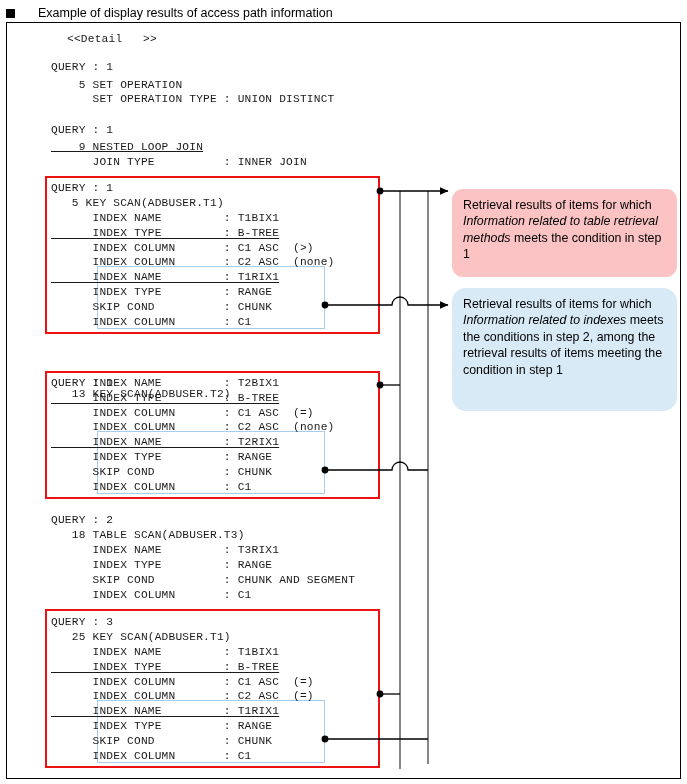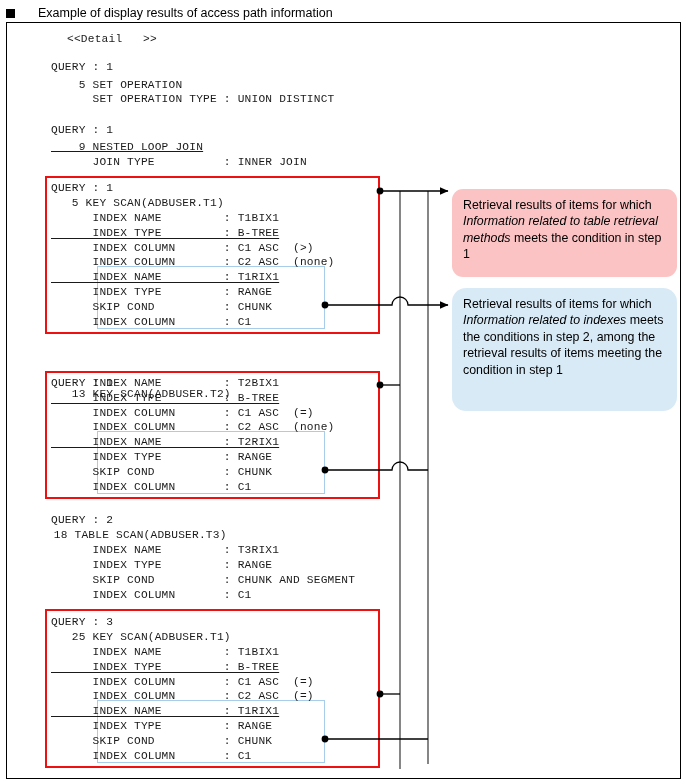--- a/index.html
+++ b/index.html
@@ -168,21 +168,21 @@
     <div class="code-line" style="left:51px; top:377px;">      INDEX NAME         : T2BIX1</div>
     <div class="code-line underline" style="left:51px; top:392px;">      INDEX TYPE         : B-TREE</div>
     <div class="code-line" style="left:51px; top:407px;">      INDEX COLUMN       : C1 ASC  (=)</div>
     <div class="code-line" style="left:51px; top:421px;">      INDEX COLUMN       : C2 ASC  (none)</div>
     <div class="code-line italic underline" style="left:51px; top:436px;">      INDEX NAME         : T2RIX1</div>
     <div class="code-line" style="left:51px; top:451px;">      INDEX TYPE         : RANGE</div>
     <div class="code-line" style="left:51px; top:466px;">      SKIP COND          : CHUNK</div>
     <div class="code-line" style="left:51px; top:481px;">      INDEX COLUMN       : C1</div>
 
     <div class="code-line" style="left:51px; top:514px;">QUERY : 2</div>
-    <div class="code-line" style="left:33px; top:529px;">   18 TABLE SCAN(ADBUSER.T3)</div>
+    <div class="code-line" style="left:51px; top:529px;">   18 TABLE SCAN(ADBUSER.T3)</div>
     <div class="code-line" style="left:51px; top:544px;">      INDEX NAME         : T3RIX1</div>
     <div class="code-line" style="left:51px; top:559px;">      INDEX TYPE         : RANGE</div>
     <div class="code-line" style="left:51px; top:574px;">      SKIP COND          : CHUNK AND SEGMENT</div>
     <div class="code-line" style="left:51px; top:589px;">      INDEX COLUMN       : C1</div>
 
     <div class="code-line" style="left:51px; top:616px;">QUERY : 3</div>
     <div class="code-line" style="left:51px; top:631px;">   25 KEY SCAN(ADBUSER.T1)</div>
     <div class="code-line" style="left:51px; top:646px;">      INDEX NAME         : T1BIX1</div>
     <div class="code-line underline" style="left:51px; top:661px;">      INDEX TYPE         : B-TREE</div>
     <div class="code-line" style="left:51px; top:676px;">      INDEX COLUMN       : C1 ASC  (=)</div>

